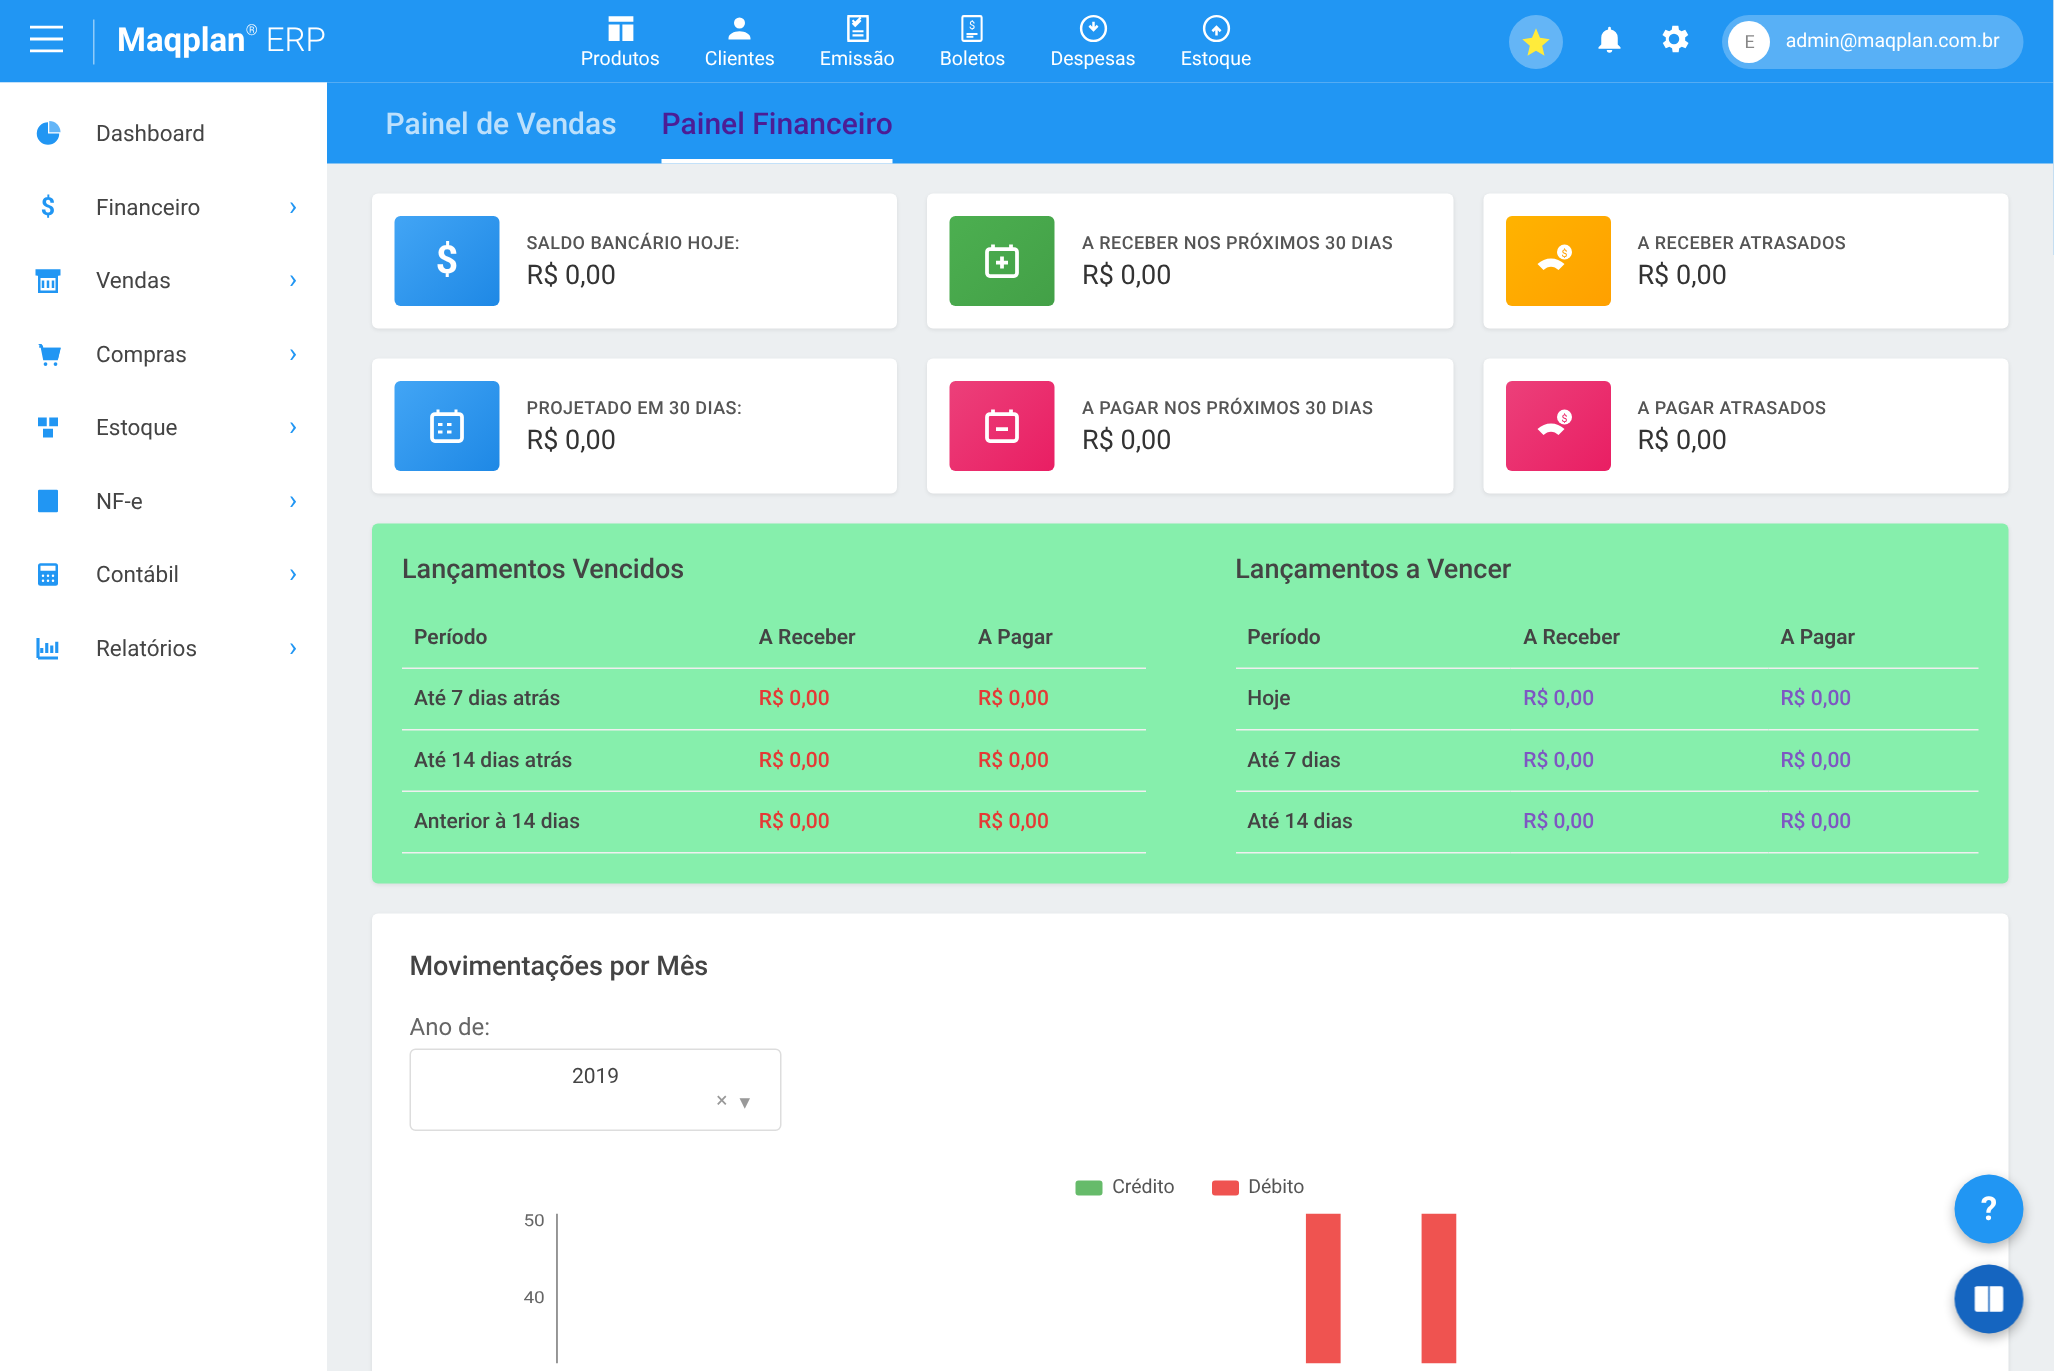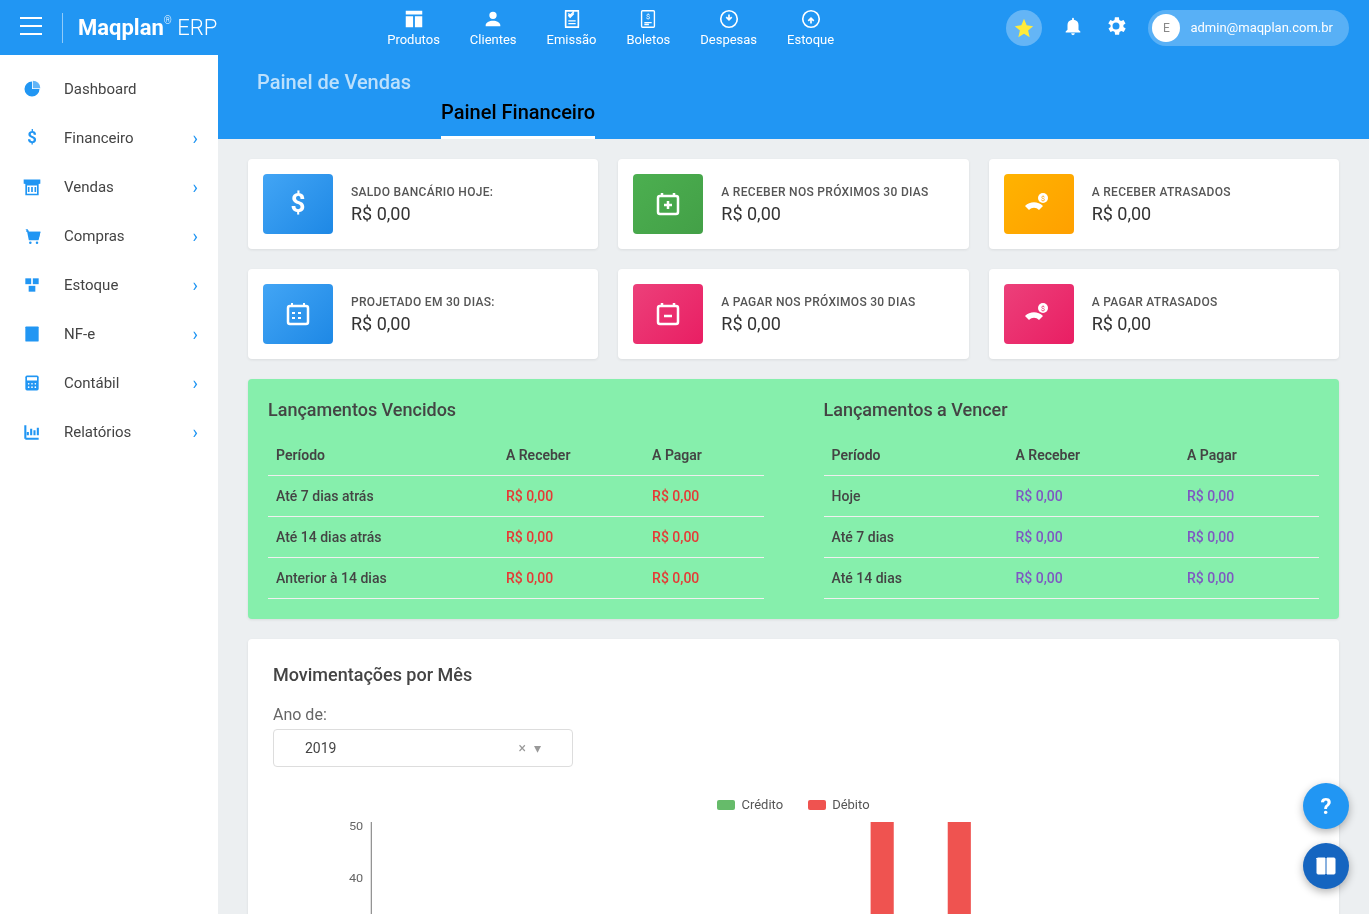--- a/index.html
+++ b/index.html
@@ -21,21 +21,21 @@
 .layout { display: flex; }
 .sidebar { width: 218px; background: white; min-height: calc(100vh - 55px); padding-top: 10px; }
 .side-item { display: flex; align-items: center; padding: 14px 20px; cursor: pointer; color: #444; font-size: 15px; position: relative; }
 .side-icon { width: 24px; margin-right: 20px; color: #2196f3; display: flex; align-items: center; justify-content: center; }
 .side-icon svg { width: 20px; height: 20px; fill: #2196f3; }
 .chevron { margin-left: auto; color: #2196f3; font-size: 18px; }
 
 .main { flex: 1; background: #2196f3; }
 .tabs { display: flex; gap: 30px; padding: 15px 39px 0; }
 .tab { color: rgba(255,255,255,0.7); font-size: 20px; font-weight: 500; padding-bottom: 12px; cursor: pointer; border-bottom: 3px solid transparent; }
-.tab.active { color: #000000; border-bottom-color: white; margin-top: 30px; }
+.tab.active { color: #4c1d95; border-bottom-color: white; }
 
 .content { background: #eceff1; padding: 20px 30px; min-height: 800px; }
 .cards-row { display: grid; grid-template-columns: 1fr 1fr 1fr; gap: 20px; margin-bottom: 20px; }
 .card { background: white; border-radius: 4px; padding: 15px; display: flex; align-items: center; gap: 18px; box-shadow: 0 1px 3px rgba(0,0,0,0.08); }
 .card-icon { width: 70px; height: 60px; border-radius: 4px; display: flex; align-items: center; justify-content: center; }
 .card-icon svg { width: 32px; height: 32px; fill: white; }
 .card-body { flex: 1; }
 .card-title { font-size: 12px; color: #555; font-weight: 500; letter-spacing: 0.3px; margin-bottom: 4px; }
 .card-value { font-size: 18px; color: #333; }
 .bg-blue { background: linear-gradient(135deg, #42a5f5, #1e88e5); }
@@ -49,21 +49,21 @@
 table { width: 100%; border-collapse: collapse; }
 th { text-align: left; font-size: 14px; color: #444; font-weight: 600; padding: 12px 8px; border-bottom: 1px solid #eee; }
 td { padding: 12px 8px; font-size: 14px; border-bottom: 1px solid #f0f0f0; }
 .period { color: #444; font-weight: 500; }
 .red { color: #e53935; font-weight: 500; }
 .purple { color: #7e57c2; font-weight: 500; }
 
 .chart-panel { background: white; border-radius: 4px; padding: 25px; box-shadow: 0 1px 3px rgba(0,0,0,0.08); }
 .chart-panel h3 { font-size: 18px; color: #444; font-weight: 500; margin-bottom: 20px; }
 .year-label { font-size: 16px; color: #666; margin-bottom: 5px; }
-.year-select { border: 1px solid #ddd; border-radius: 4px; padding: 10px 31px; width: 300px; display: flex; align-items: center; font-size: 14px; color: #444; cursor: pointer; }
+.year-select { border: 1px solid #ddd; border-radius: 4px; padding: 10px 20px; width: 248px; display: flex; align-items: center; font-size: 14px; color: #444; cursor: pointer; flex-direction: column; }
 .year-select .controls { margin-left: auto; display: flex; gap: 8px; color: #999; }
 
 .chart-area { margin-top: 30px; position: relative; text-align: center; }
 .legend { display: flex; justify-content: center; gap: 25px; font-size: 13px; color: #555; margin-bottom: 10px; }
 .legend-item { display: flex; align-items: center; gap: 6px; }
 .legend-swatch { width: 18px; height: 10px; border-radius: 2px; }
 .chart-svg { width: 100%; height: 100px; }
 
 .fab-help { position: fixed; right: 20px; bottom: 85px; width: 46px; height: 46px; border-radius: 50%; background: #2196f3; color: white; display: flex; align-items: center; justify-content: center; box-shadow: 0 3px 8px rgba(0,0,0,0.3); cursor: pointer; font-size: 22px; font-weight: bold; }
 .fab-book { position: fixed; right: 20px; bottom: 25px; width: 46px; height: 46px; border-radius: 50%; background: #1565c0; color: white; display: flex; align-items: center; justify-content: center; box-shadow: 0 3px 8px rgba(0,0,0,0.3); cursor: pointer; }

